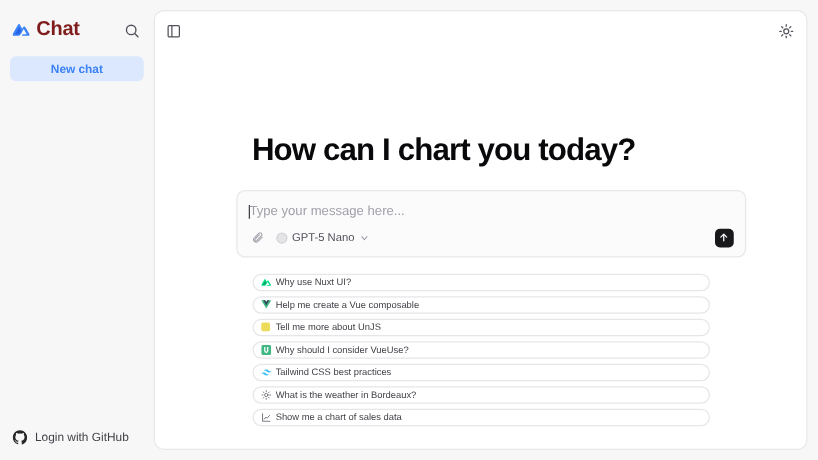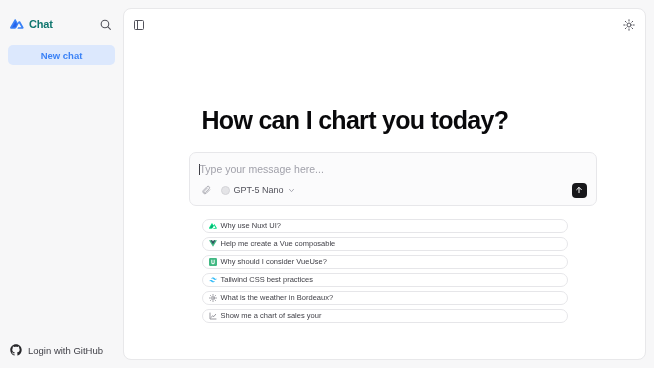--- a/index.html
+++ b/index.html
@@ -18,21 +18,21 @@
     display: flex; flex-direction: column;
     background: #f7f7f8;
     flex: 0 0 123px;
   }
   .sb-header {
     height: 32px; margin-top: 8px;
     display: flex; align-items: center; justify-content: space-between;
     padding: 0 9px 0 10px;
   }
   .brand { display: flex; align-items: center; gap: 5px; }
-  .brand-name { font-size: 11px; font-weight: 700; color: #0f766e; letter-spacing: -0.2px; }
+  .brand-name { font-size: 16px; font-weight: 700; color: #7f1d1d; letter-spacing: -0.2px; }
   .icon-btn {
     width: 18px; height: 18px;
     display: flex; align-items: center; justify-content: center;
     border-radius: 4px; cursor: pointer;
   }
   .sb-newchat-wrap { padding: 5px 8px 0 8px; }
   .new-chat {
     height: 20px; width: 100%;
     background: #dce8fd; color: #3b82f6;
     border: none; border-radius: 5px;
@@ -248,20 +248,26 @@
           <button class="chip">
             <span class="chip-ico">
               <svg width="8" height="7" viewBox="0 0 24 21">
                 <path d="M14.6.5L12 5 9.4.5H0l12 20L24 .5z" fill="#41b883"></path>
                 <path d="M14.6.5L12 5 9.4.5H4.8L12 12.9 19.2.5z" fill="#34495e"></path>
               </svg>
             </span>
             <span>Help me create a Vue composable</span>
           </button>
 
+          <button class="chip">
+            <span class="chip-ico">
+              <span class="unjs-sq"></span>
+            </span>
+            <span>Tell me more about UnJS</span>
+          </button>
 
           <button class="chip">
             <span class="chip-ico">
               <svg width="8" height="8" viewBox="0 0 24 24">
                 <rect x="0" y="0" width="24" height="24" rx="4" fill="#41b883"></rect>
                 <path d="M7 5v9a5 5 0 0 0 10 0V5h-3v9a2 2 0 0 1-4 0V5z" fill="#ffffff"></path>
               </svg>
             </span>
             <span>Why should I consider VueUse?</span>
           </button>
@@ -292,20 +298,20 @@
             <span>What is the weather in Bordeaux?</span>
           </button>
 
           <button class="chip">
             <span class="chip-ico">
               <svg width="8" height="8" viewBox="0 0 24 24" fill="none" stroke="#71717a" stroke-width="2.2" stroke-linecap="round" stroke-linejoin="round">
                 <polyline points="3 3 3 21 21 21"></polyline>
                 <polyline points="7 16 11 11 14 14 20 7"></polyline>
               </svg>
             </span>
-            <span>Show me a chart of sales your</span>
+            <span>Show me a chart of sales data</span>
           </button>
 
         </div>
       </div>
     </section>
   </main>
 </div>
 
 </body></html>

